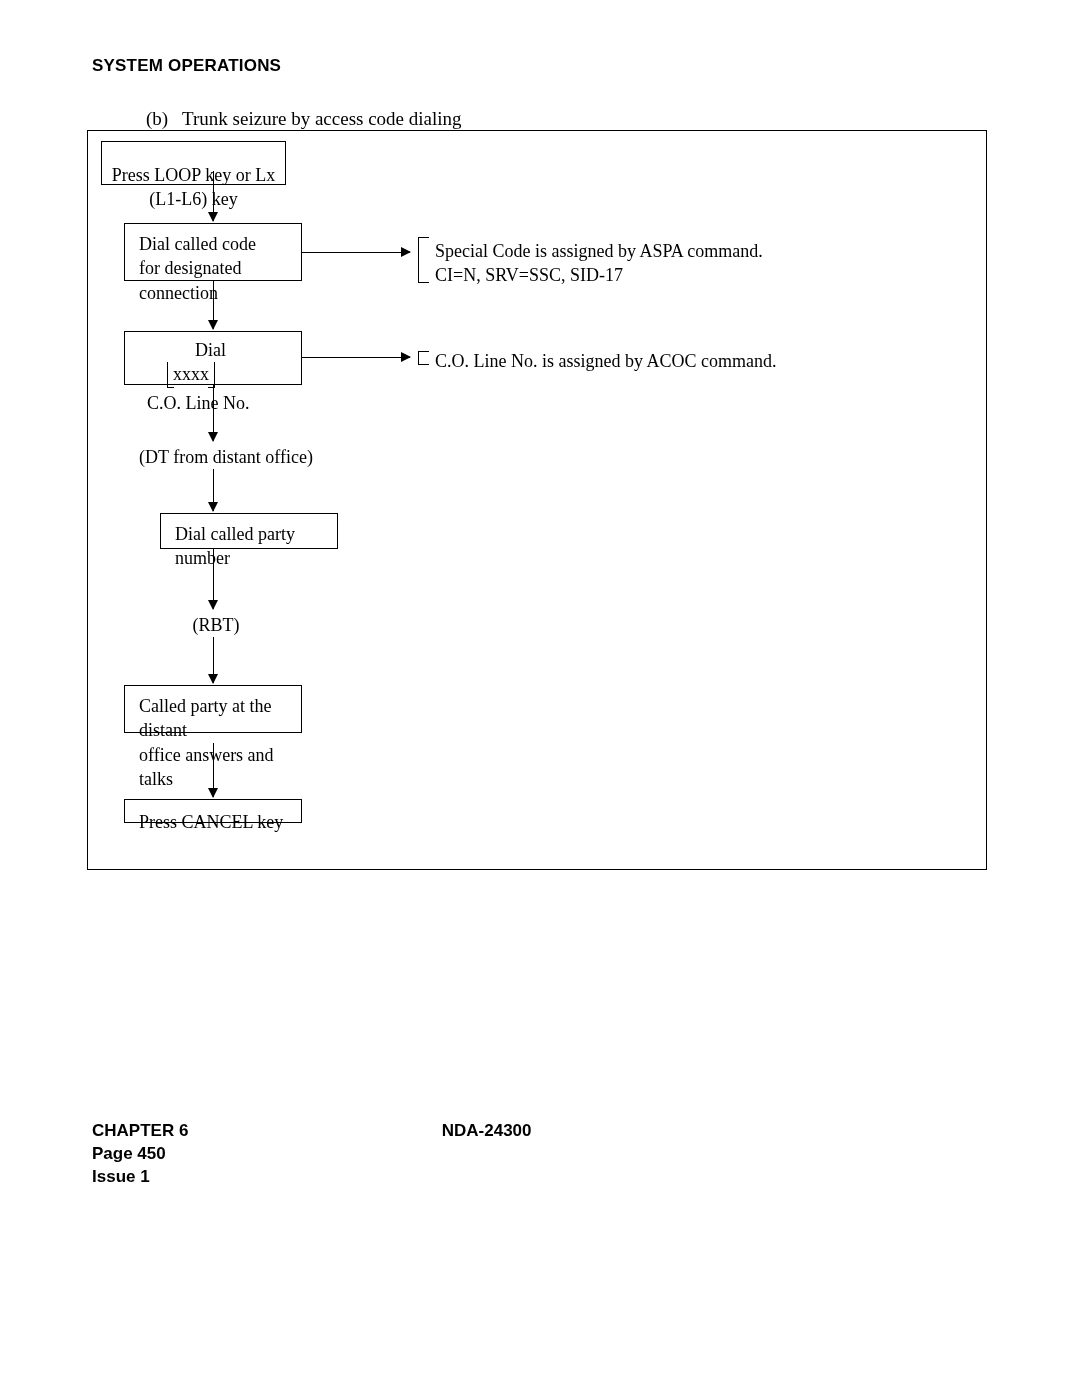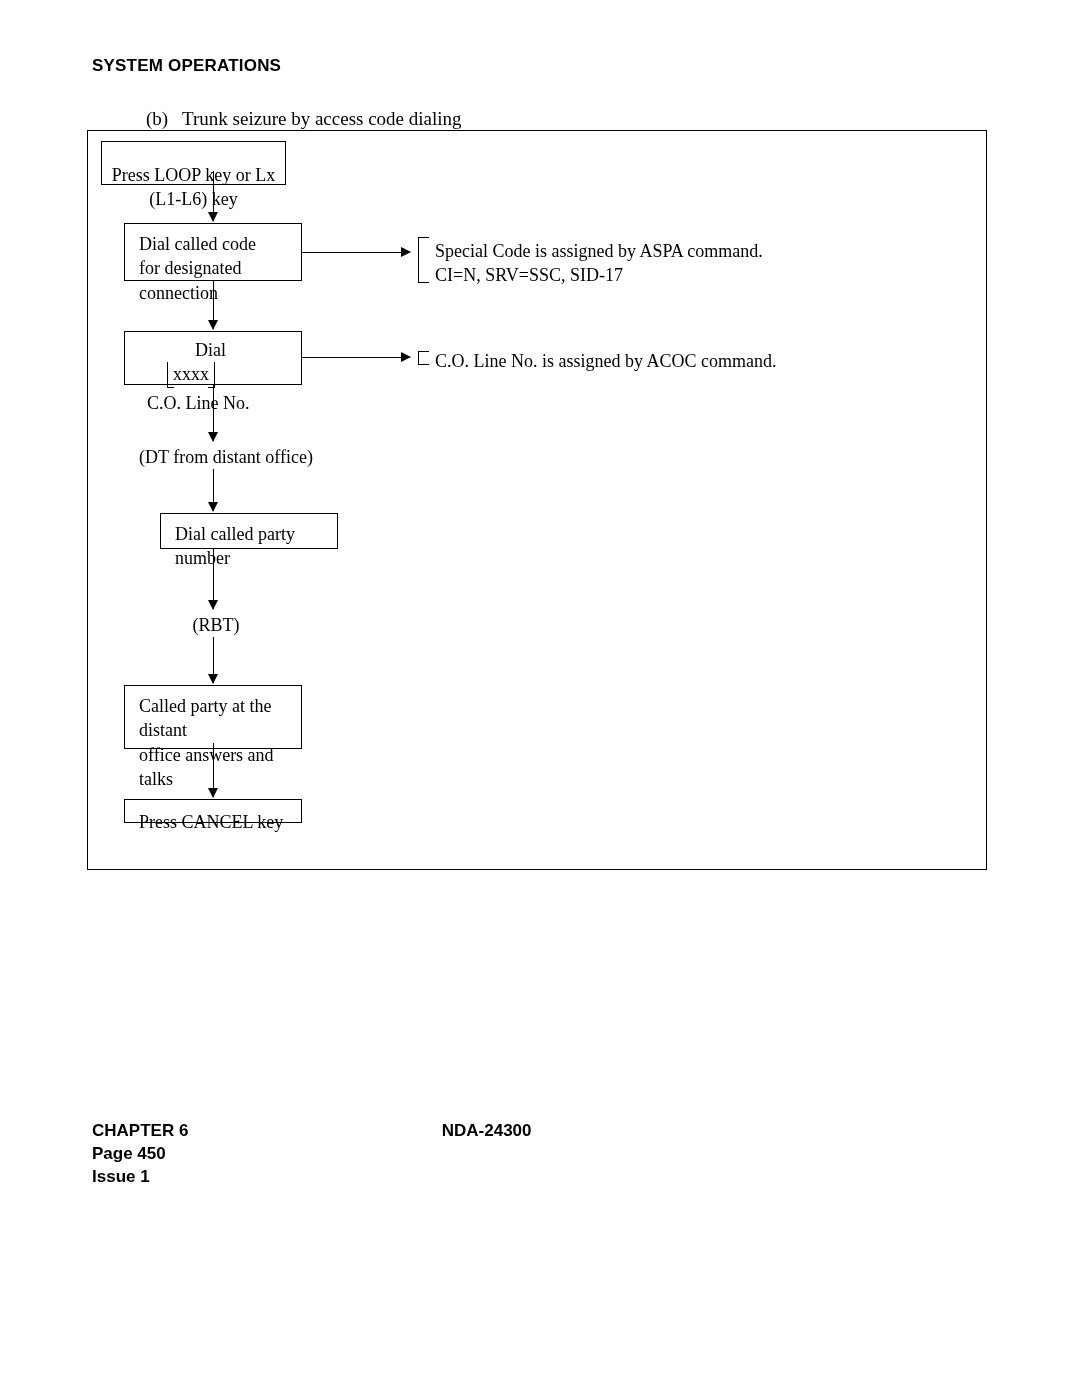--- a/index.html
+++ b/index.html
@@ -84,21 +84,21 @@
     right: -2px;
     border-right: 1px solid #000;
     border-bottom: 1px solid #000;
   }
   .n-step3 .coline {
     display:block;
     margin-top: 4px;
     margin-left: 0;
   }
   .n-step5 { left: 36px; top: 382px; width: 178px; height: 36px; padding: 8px 0 8px 14px; margin-left: 36px; }
-  .n-step7 { left: 36px; top: 554px; width: 178px; height: 64px; padding:8px 6px 8px 14px; }
+  .n-step7 { left: 36px; top: 554px; width: 178px; height: 48px; padding:8px 6px 8px 14px; }
   .n-step8 { left: 36px; top: 668px; width: 178px; height: 24px; padding:10px 16px 10px 14px; }
 
   .t-dt { left: 48px; top: 314px; width: 180px; text-align:center; }
   .t-rbt { left: 48px; top: 482px; width: 160px; text-align:center; }
 
   .note1 { left: 347px; top: 108px; }
   .note2 { left: 347px; top: 218px; }
 
   
   .v-arrow {

